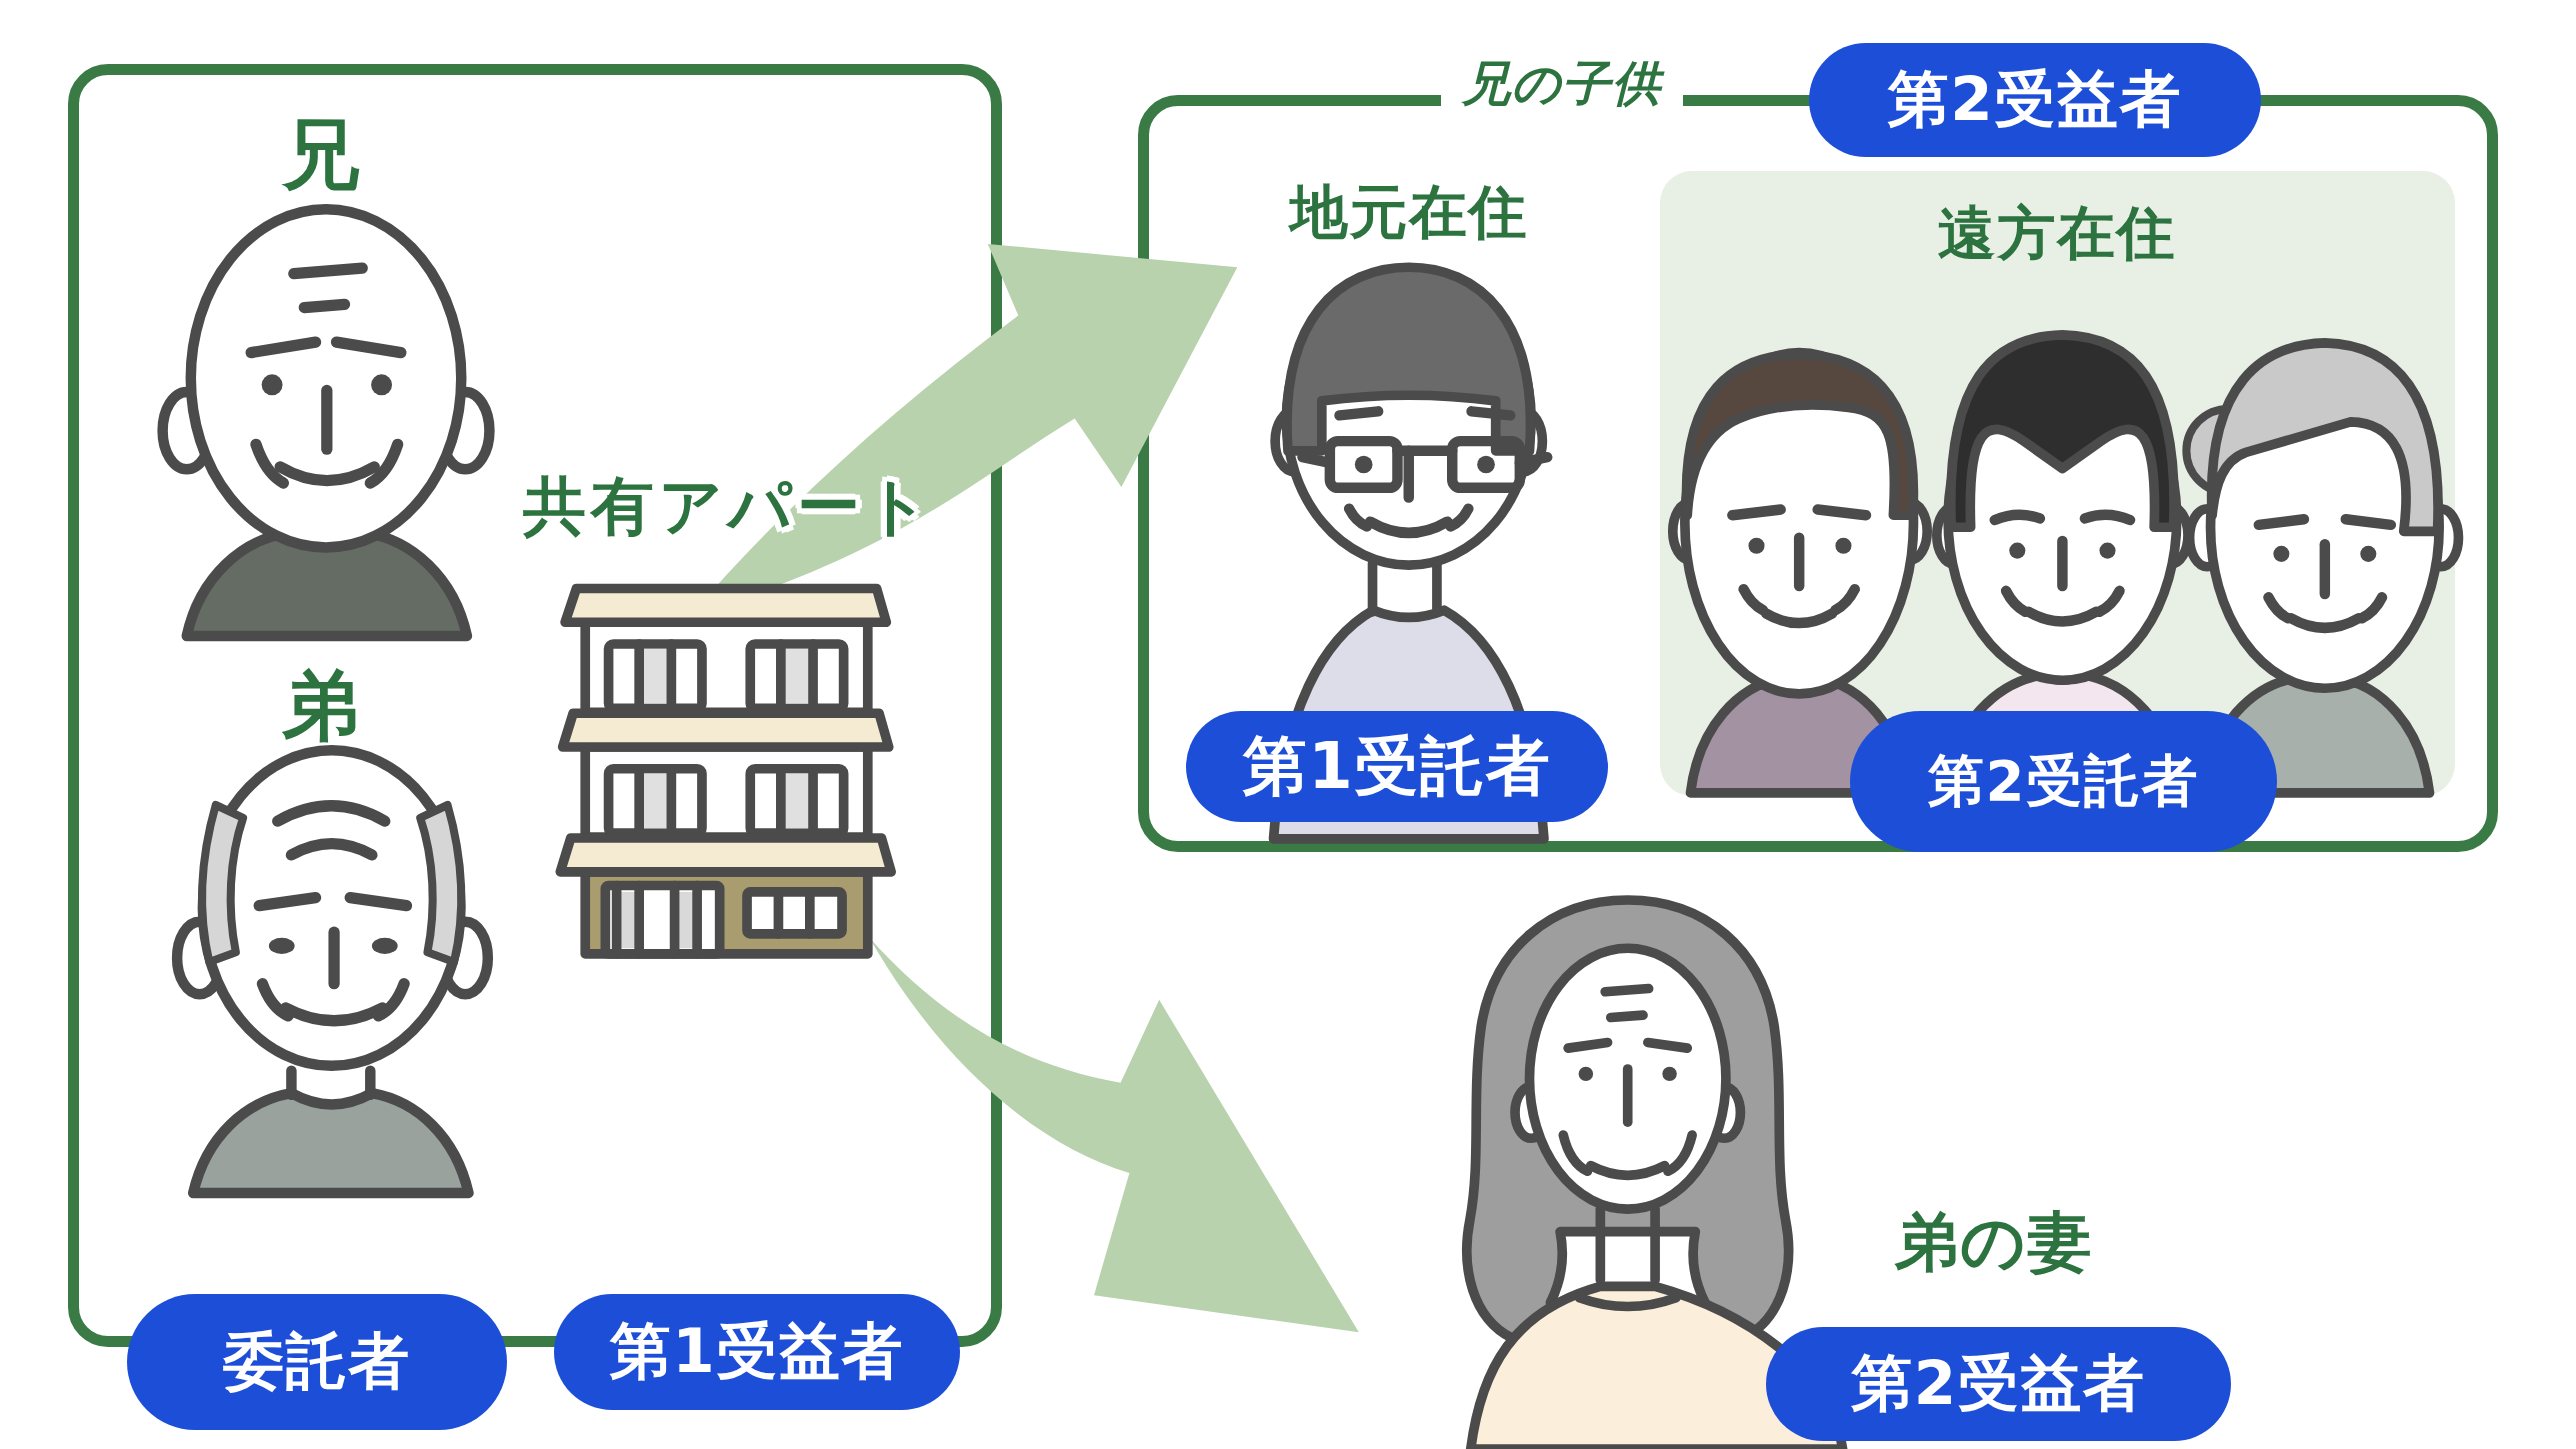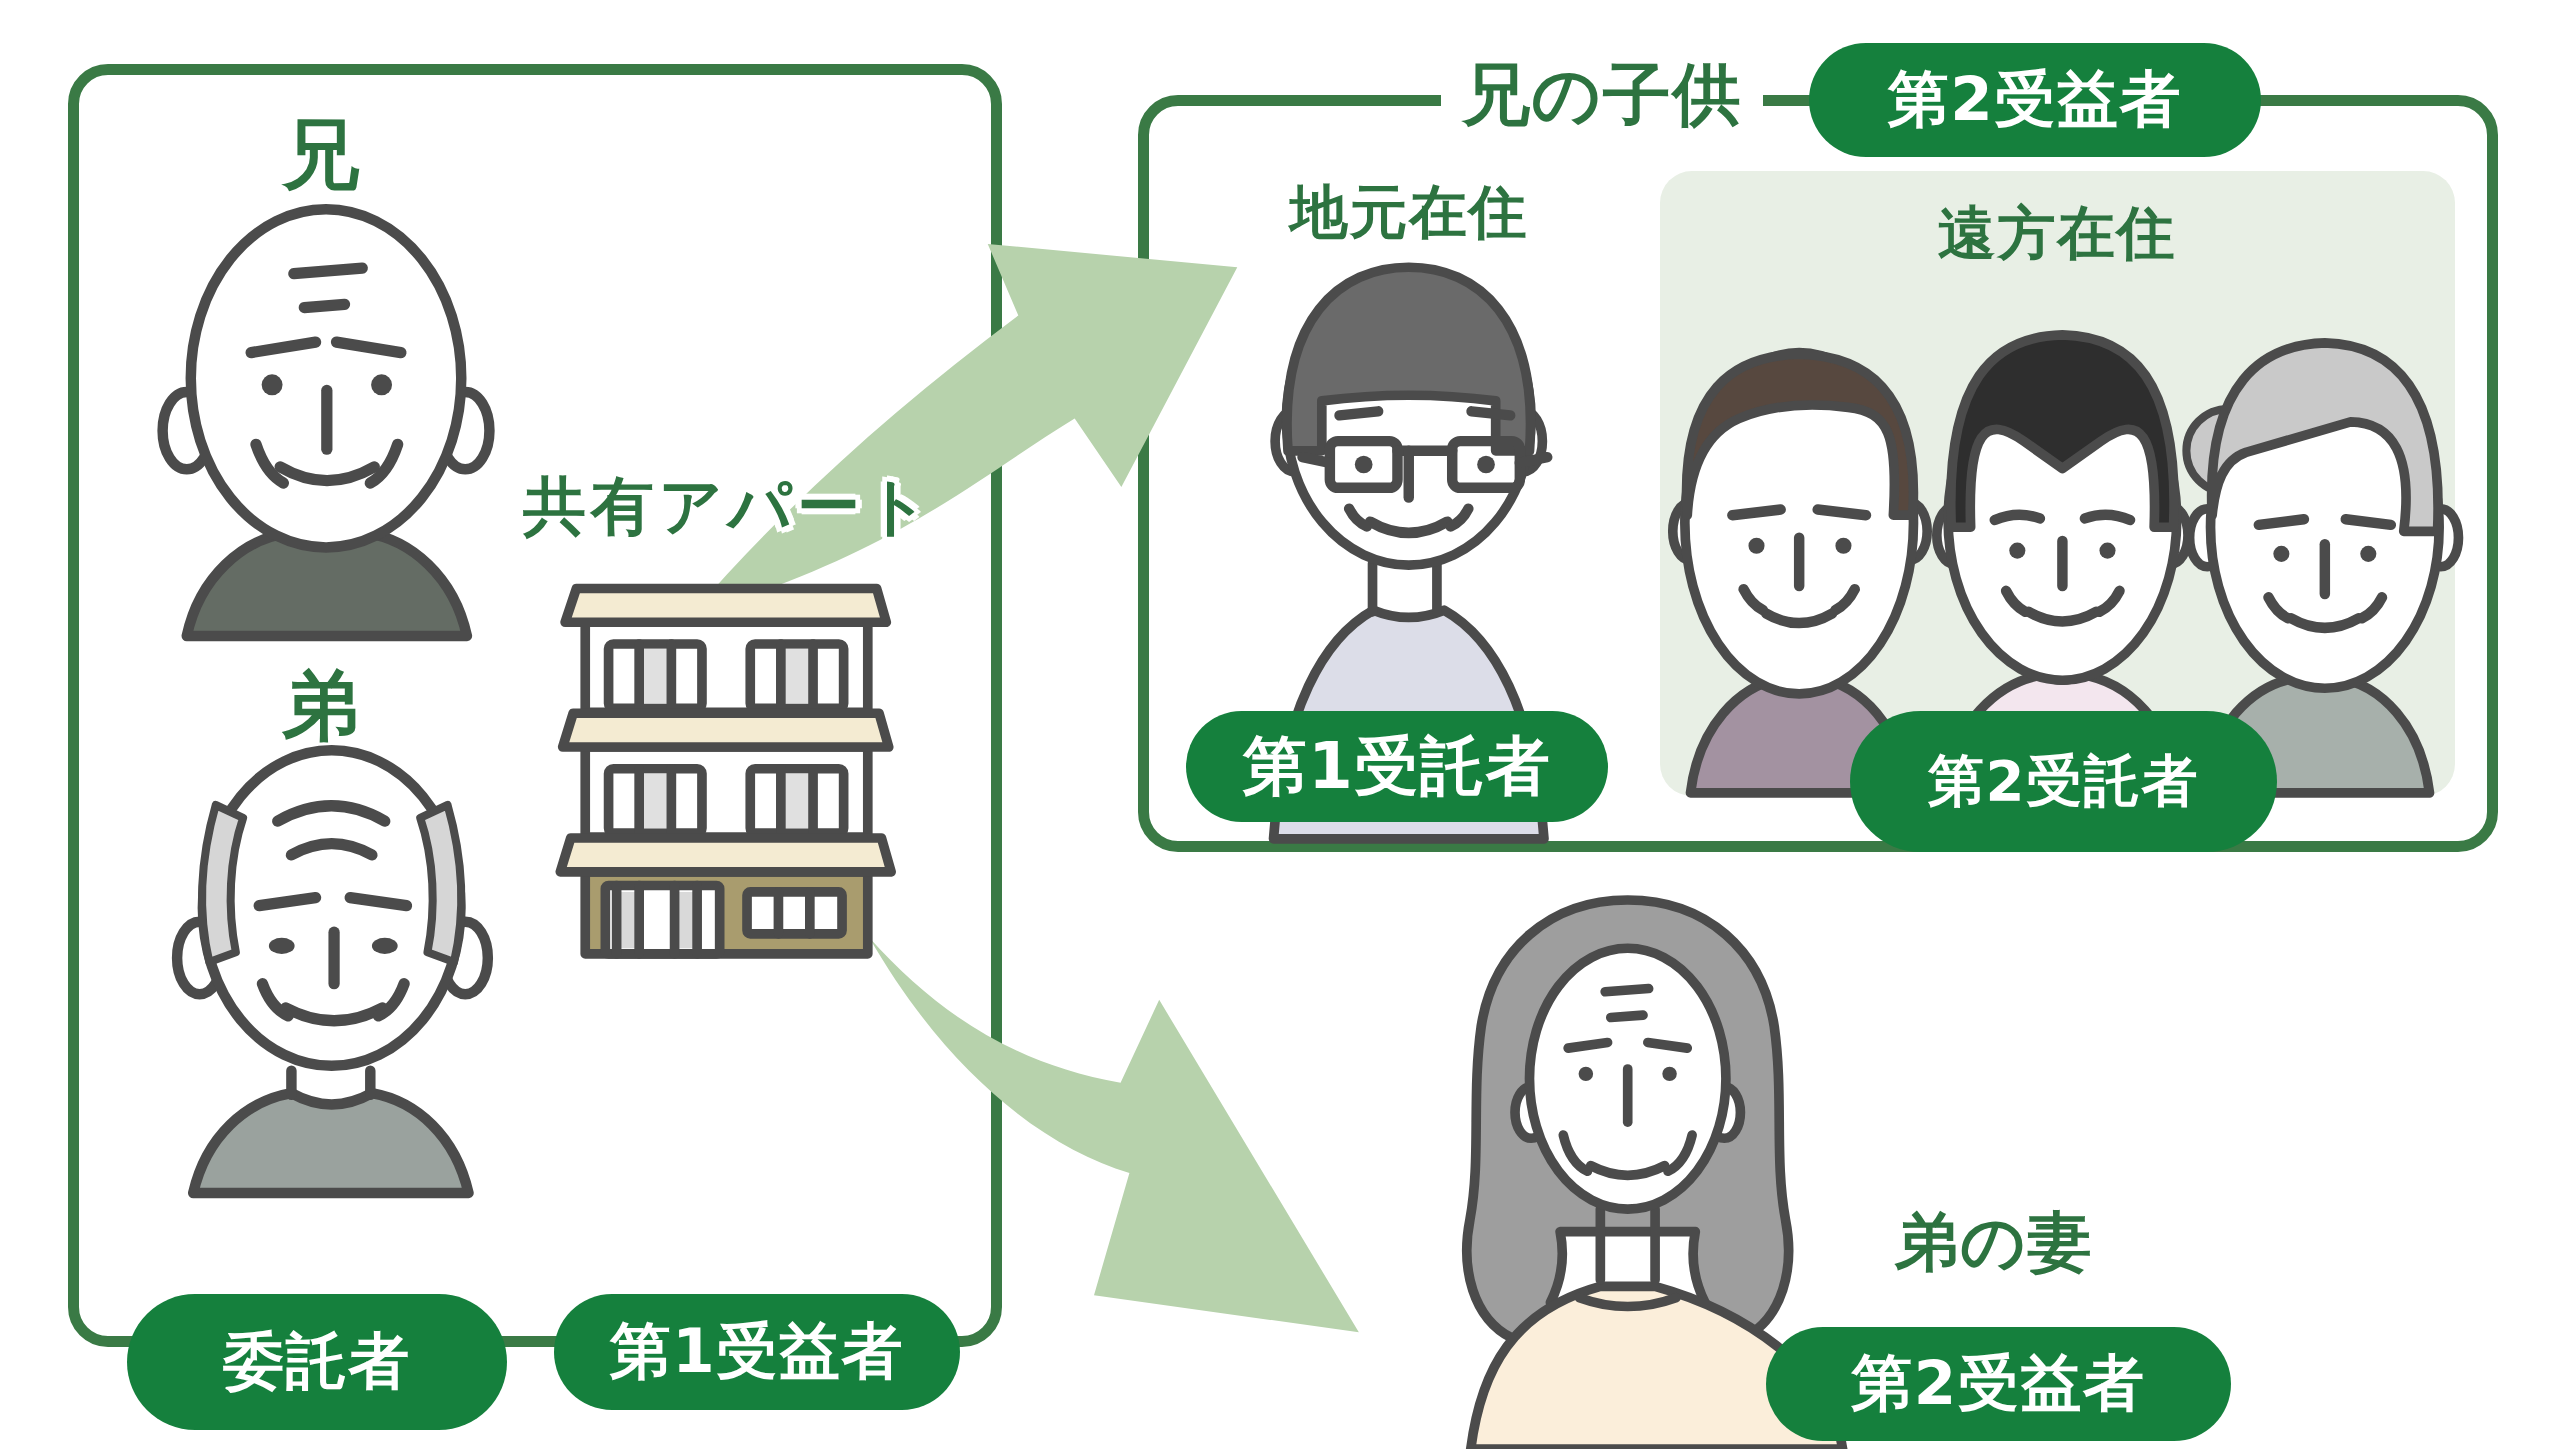--- a/index.html
+++ b/index.html
@@ -18,21 +18,21 @@
   .gtext{
     position:absolute;color:#2d7340;text-align:center;z-index:4;line-height:1.15;
     letter-spacing:1.6px;white-space:nowrap;
   }
   .halo{
     text-shadow:-6.4px 0 0 #fff,6.4px 0 0 #fff,0 -6.4px 0 #fff,0 6.4px 0 #fff,
       -4.8px -4.8px 0 #fff,4.8px -4.8px 0 #fff,-4.8px 4.8px 0 #fff,4.8px 4.8px 0 #fff;
   }
   .titlebg{background:#ffffff;padding:0 21px;}
   .pill{
-    position:absolute;background:#15803d;color:#ffffff;border-radius:72px;
+    position:absolute;background:#1d4ed8;color:#ffffff;border-radius:72px;
     display:flex;align-items:center;justify-content:center;z-index:5;
     letter-spacing:1.6px;white-space:nowrap;
   }
 </style>
 </head>
 <body>
 
 <div id="canvas">
 
   <div class="frame" style="left:68px;top:64px;width:934px;height:1283px;"></div>
@@ -267,21 +267,21 @@
       </g>
     </g>
   </svg>
 
   <div class="gtext" style="left:233px;top:111px;width:177px;font-size:77px;">兄</div>
 
   <div class="gtext" style="left:233px;top:662px;width:177px;font-size:77px;">弟</div>
 
   <div class="gtext halo" style="left:483px;top:471px;width:491px;font-size:63px;letter-spacing:4.8px;">共有アパート</div>
 
-  <div class="gtext titlebg" style="left:1441px;top:56px;font-size:68px;">兄の子供</div>
+  <div class="gtext titlebg" style="left:1441px;top:56px;font-size:48px;font-style:italic;">兄の子供</div>
 
   <div class="gtext" style="left:1244px;top:179px;width:330px;font-size:58px;">地元在住</div>
 
   <div class="gtext" style="left:1892px;top:200px;width:330px;font-size:58px;">遠方在住</div>
 
   <div class="gtext" style="left:1795px;top:1206px;width:298px;font-size:64px;text-align:right;">弟の妻</div>
 
   <div class="pill" style="left:127px;top:1294px;width:380px;height:136px;font-size:61px;">委託者</div>
 
   <div class="pill" style="left:554px;top:1294px;width:406px;height:116px;font-size:61px;">第1受益者</div>

